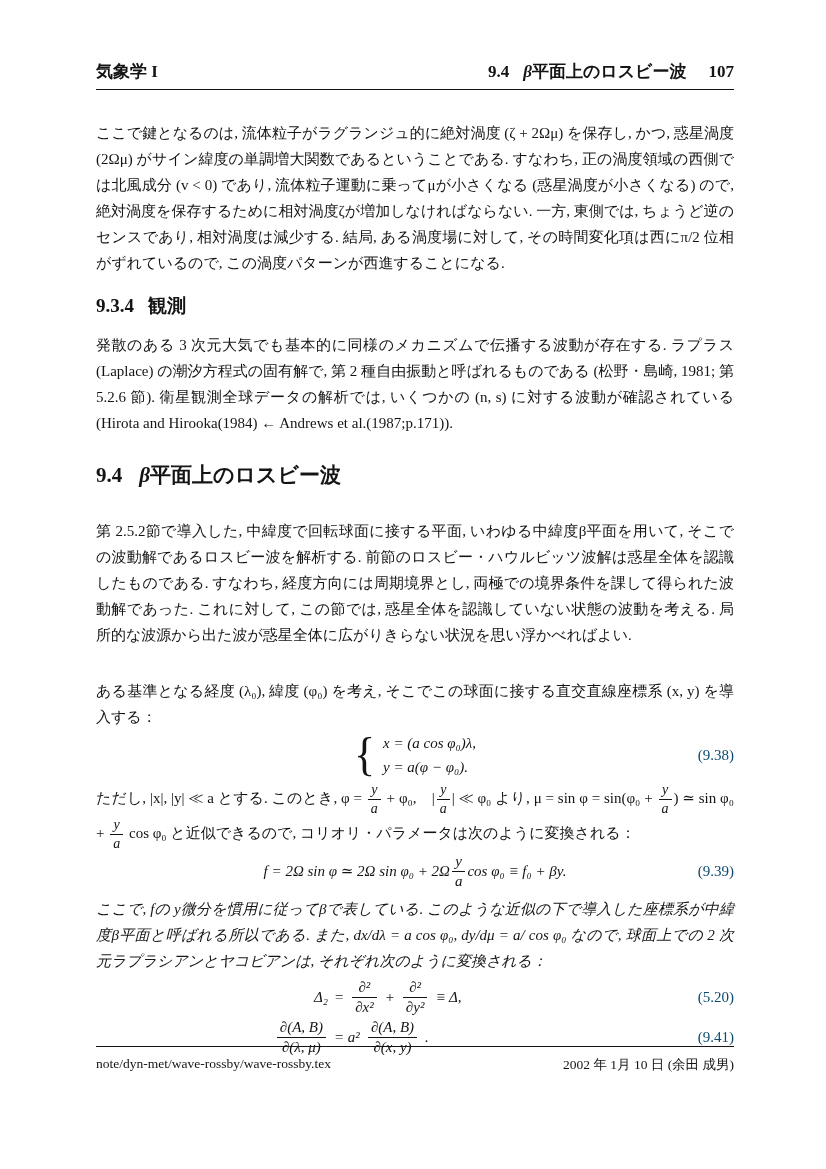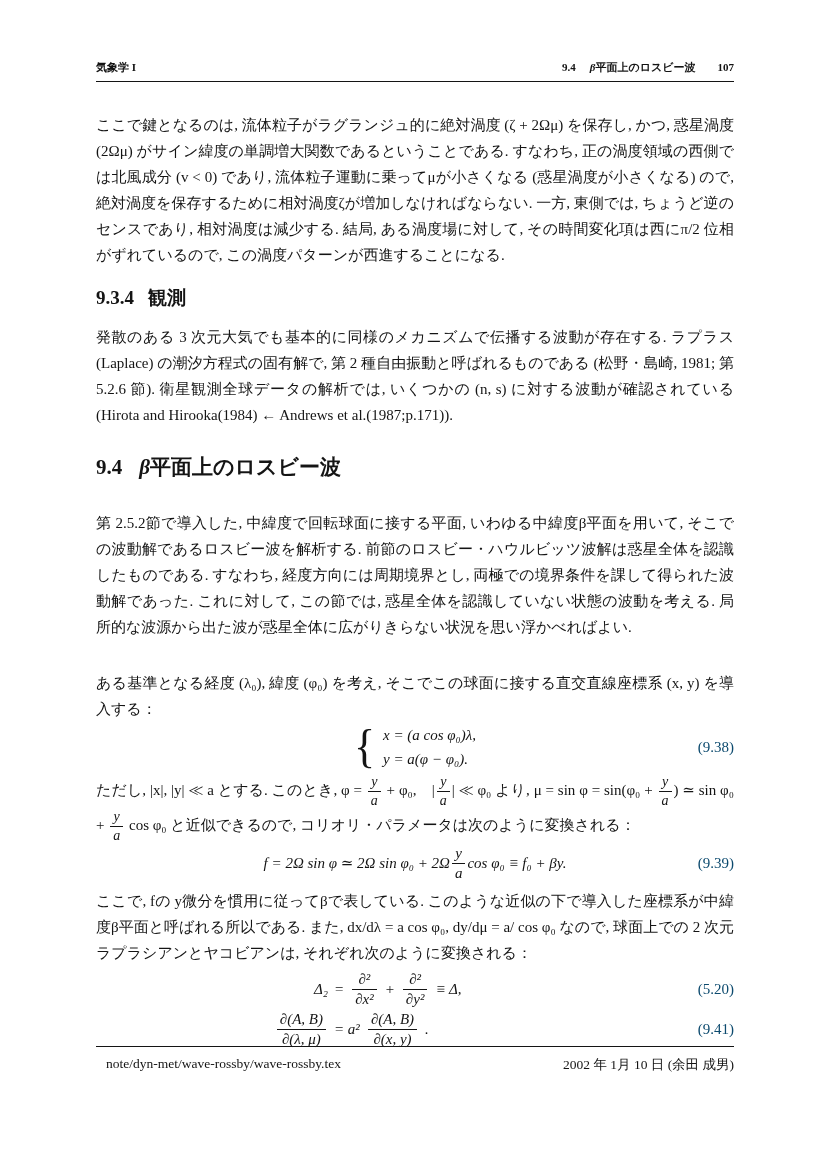--- a/index.html
+++ b/index.html
@@ -5,34 +5,34 @@
   * { margin:0; padding:0; box-sizing:border-box; }
   html,body { background:#e8e8e8; }
   .page {
     width:826px; height:1169px; margin:0 auto; position:relative;
     background:#ffffff; color:#141414; overflow:hidden;
     font-family:"Liberation Serif","DejaVu Serif",serif;
     font-size:15px;
   }
   .content { padding:0 92px 0 96px; }
   
-  .header { margin-top:60px; display:flex; justify-content:space-between; align-items:baseline; font-weight:bold; font-size:11px; }
+  .header { margin-top:60px; display:flex; justify-content:space-between; align-items:baseline; font-weight:bold; font-size:17px; }
   .header-right { white-space:nowrap; }
   .hgap  { display:inline-block; width:14px; }
   .hgap2 { display:inline-block; width:17px; }
   .pagenum { margin-left:22px; }
   .rule { border-top:1.6px solid #141414; margin-top:6px; }
   
   .body-text { text-align:justify; line-height:26px; }
   .p1   { margin-top:30px; }
   .p2   { margin-top:16px; }
   .p3   { margin-top:30px; }
   .p4   { margin-top:30px; }
   .p5   { margin-top:2px; line-height:30px; }
-  .p6   { margin-top:8px; }
+  .p6   { margin-top:8px;font-style:italic; }
   .subsec { font-size:19px; font-weight:bold; margin-top:20px; line-height:20px; }
   .subsec2 { margin-top:12px; }
   .sec  { font-size:21px; font-weight:bold; margin-top:26px; line-height:26px; }
   .it   { font-style:italic; }
   
   .equation { position:relative; display:flex; justify-content:center; align-items:center; }
   .eq938 { height:50px; margin-top:0; }
   .eq939 { height:34px; margin-top:2px; }
   .eq-tag { position:absolute; right:0; top:50%; transform:translateY(-50%); font-style:normal; font-size:15px; color:#0c4a6e; }
   .math { font-style:italic; }
@@ -44,21 +44,21 @@
   .eq939 .frac, .eqrow .frac { font-size:15px; }
   
   .eqgroup { margin-top:4px; }
   .eqrow { position:relative; display:flex; align-items:center; height:38px; }
   .eqrow.r2 { height:42px; }
   .eqrow .lhs { flex:0 0 232px; display:flex; justify-content:flex-end; align-items:center; }
   .eqrow .rhs { flex:1; display:flex; justify-content:flex-start; align-items:center; gap:6px; margin-left:6px; }
   
   .footer { position:absolute; left:96px; right:92px; top:1046px; }
   .footer-rule { border-top:1.3px solid #141414; }
-  .footer-row { margin-top:9px; display:flex; justify-content:space-between; font-size:13.5px;margin-left:10px; }
+  .footer-row { margin-top:9px; display:flex; justify-content:space-between; font-size:13.5px; }
 </style>
 </head>
 <body>
 
 <div class="page">
   <div class="content">
 
     <div class="header">
       <span class="header-left">気象学 I</span>
       <span class="header-right"><span>9.4</span><span class="hgap"></span><span class="it">β</span><span>平面上のロスビー波</span><span class="pagenum">107</span></span>

